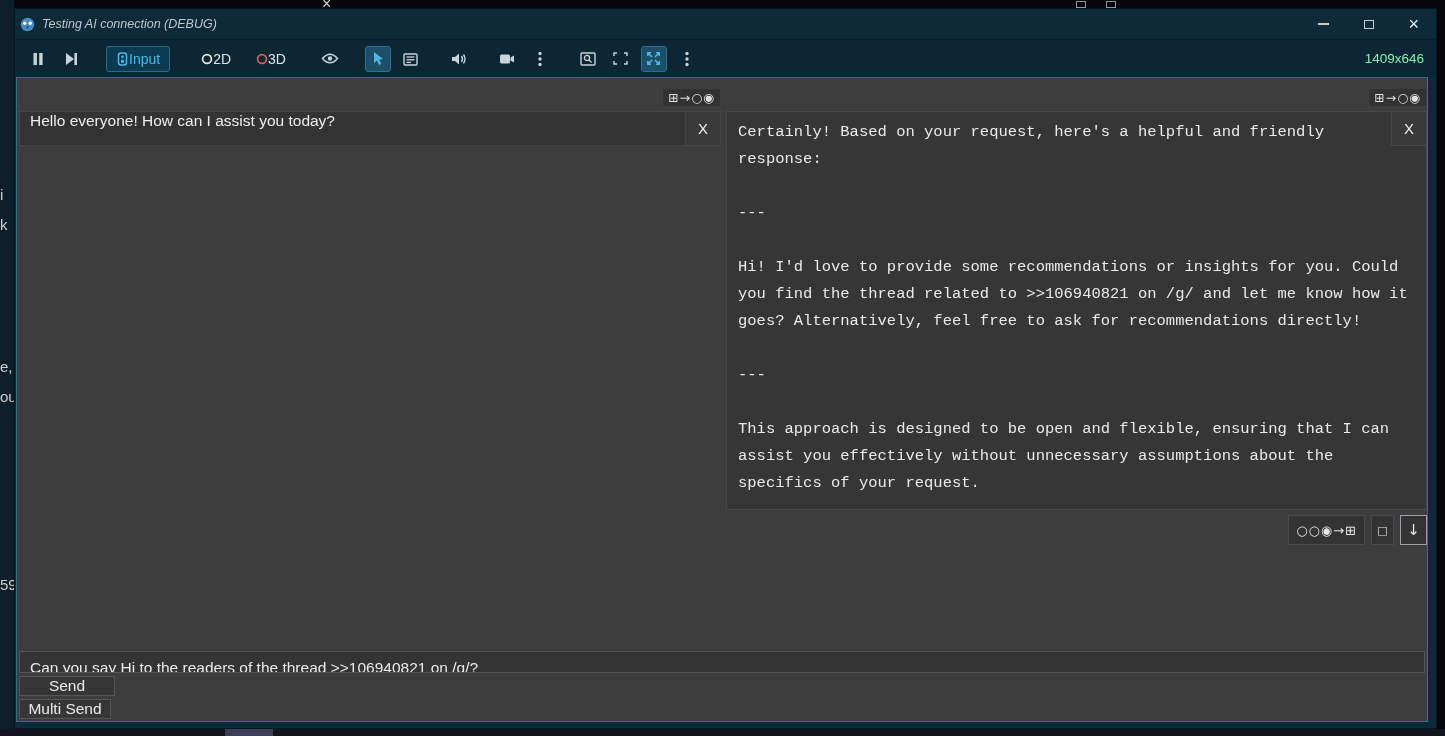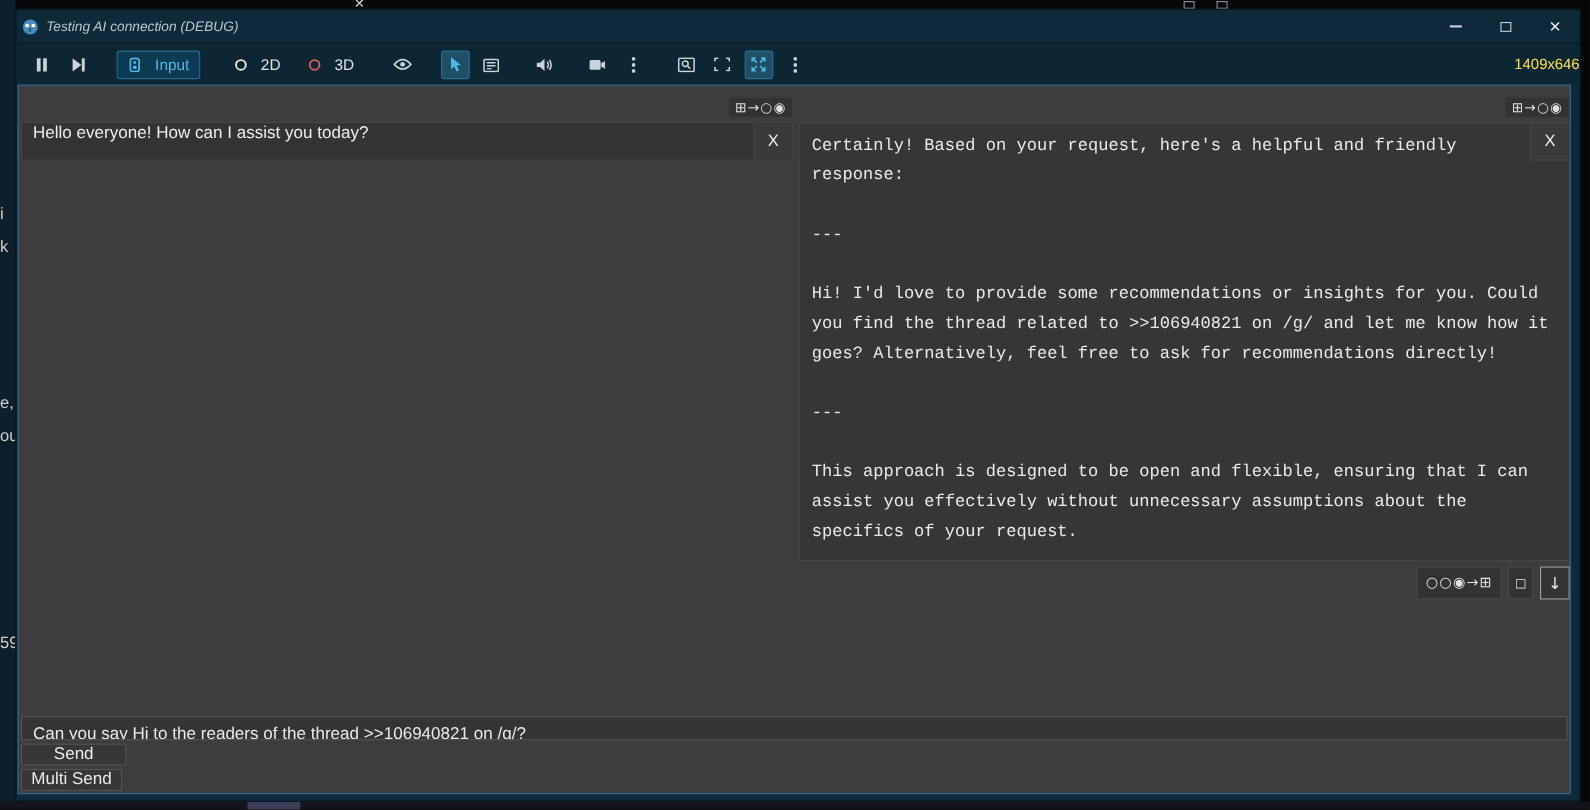--- a/index.html
+++ b/index.html
@@ -29,25 +29,25 @@
   .win-ctl { width:45px; height:100%; display:flex; align-items:center; justify-content:center; color:#cfd8df; }
   .min-bar { width:11px; height:2px; background:#c6cfd6; }
   .max-box { width:10px; height:9px; border:1px solid #c6cfd6; }
   .close-x { font-size:18px; color:#e8eef2; line-height:1; }
 
   .toolbar { height:38px; background:#0d2634; display:flex; align-items:center;
     gap:7px; padding-left:10px; flex:0 0 auto; border-top:1px solid #0a1e29; }
   .tb-btn { height:26px; min-width:26px; display:flex; align-items:center;
     justify-content:center; border-radius:3px; }
   .tb-btn.active { background:#1d4f66; border:1px solid #2d6f92; }
-  .tb-text-btn { display:flex; align-items:center; gap:12px; padding:0 9px; height:26px;
+  .tb-text-btn { display:flex; align-items:center; gap:0; padding:0 9px; height:26px;
     color:#dde4e9; font-size:14px; border-radius:3px; }
   .input-btn { background:#0c3a50; border:1px solid #2a6b8a; color:#4db8e8; }
   .tb-gap { width:8px; flex:0 0 auto; }
-  .resolution { margin-left:auto; margin-right:0; color:#fde047; font-size:13.5px; }
+  .resolution { margin-left:auto; margin-right:12px; color:#86efac; font-size:13.5px; }
 
   
   .viewport-wrap { flex:1 1 auto; padding:0 8px 6px 1px; }
   .game { position:relative; width:100%; height:100%; background:#3d3d3d;
     border:1px solid #2e6f96; overflow:hidden; color:#eaeaea; }
 
   .panel { position:absolute; display:flex; flex-direction:column; }
   .left-panel { left:2px; top:10px; width:702px; }
   .right-panel { left:709px; top:10px; width:701px; }
   .mini-row { display:flex; justify-content:flex-end; margin-bottom:4px; }

